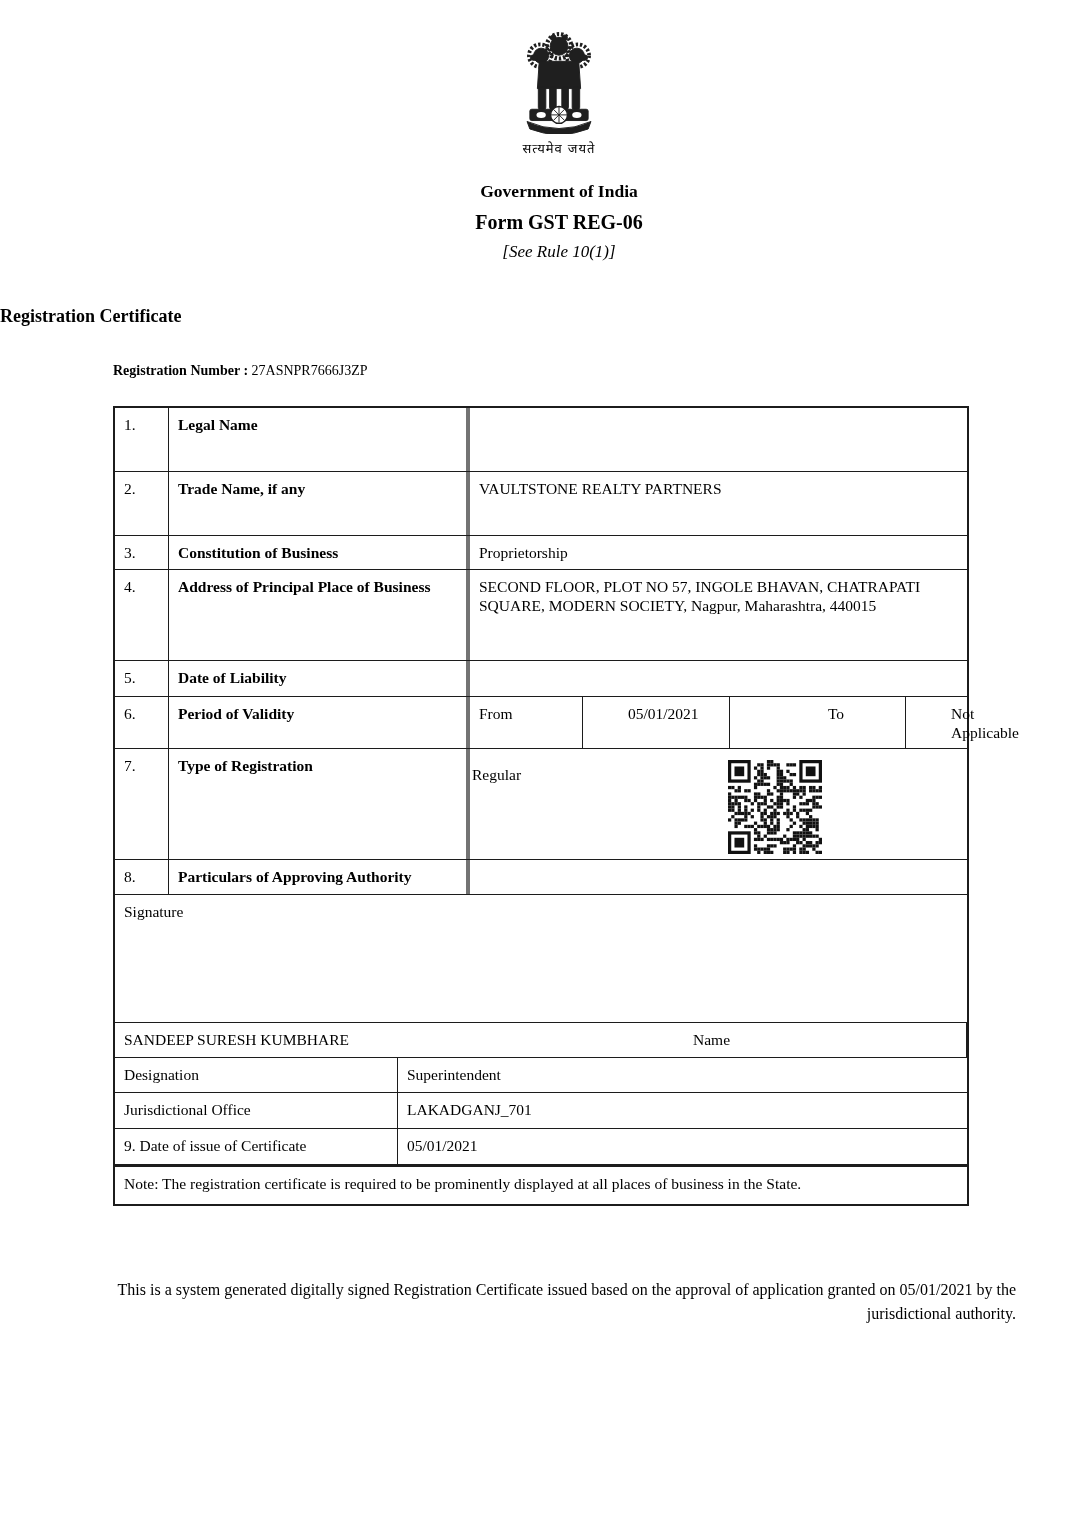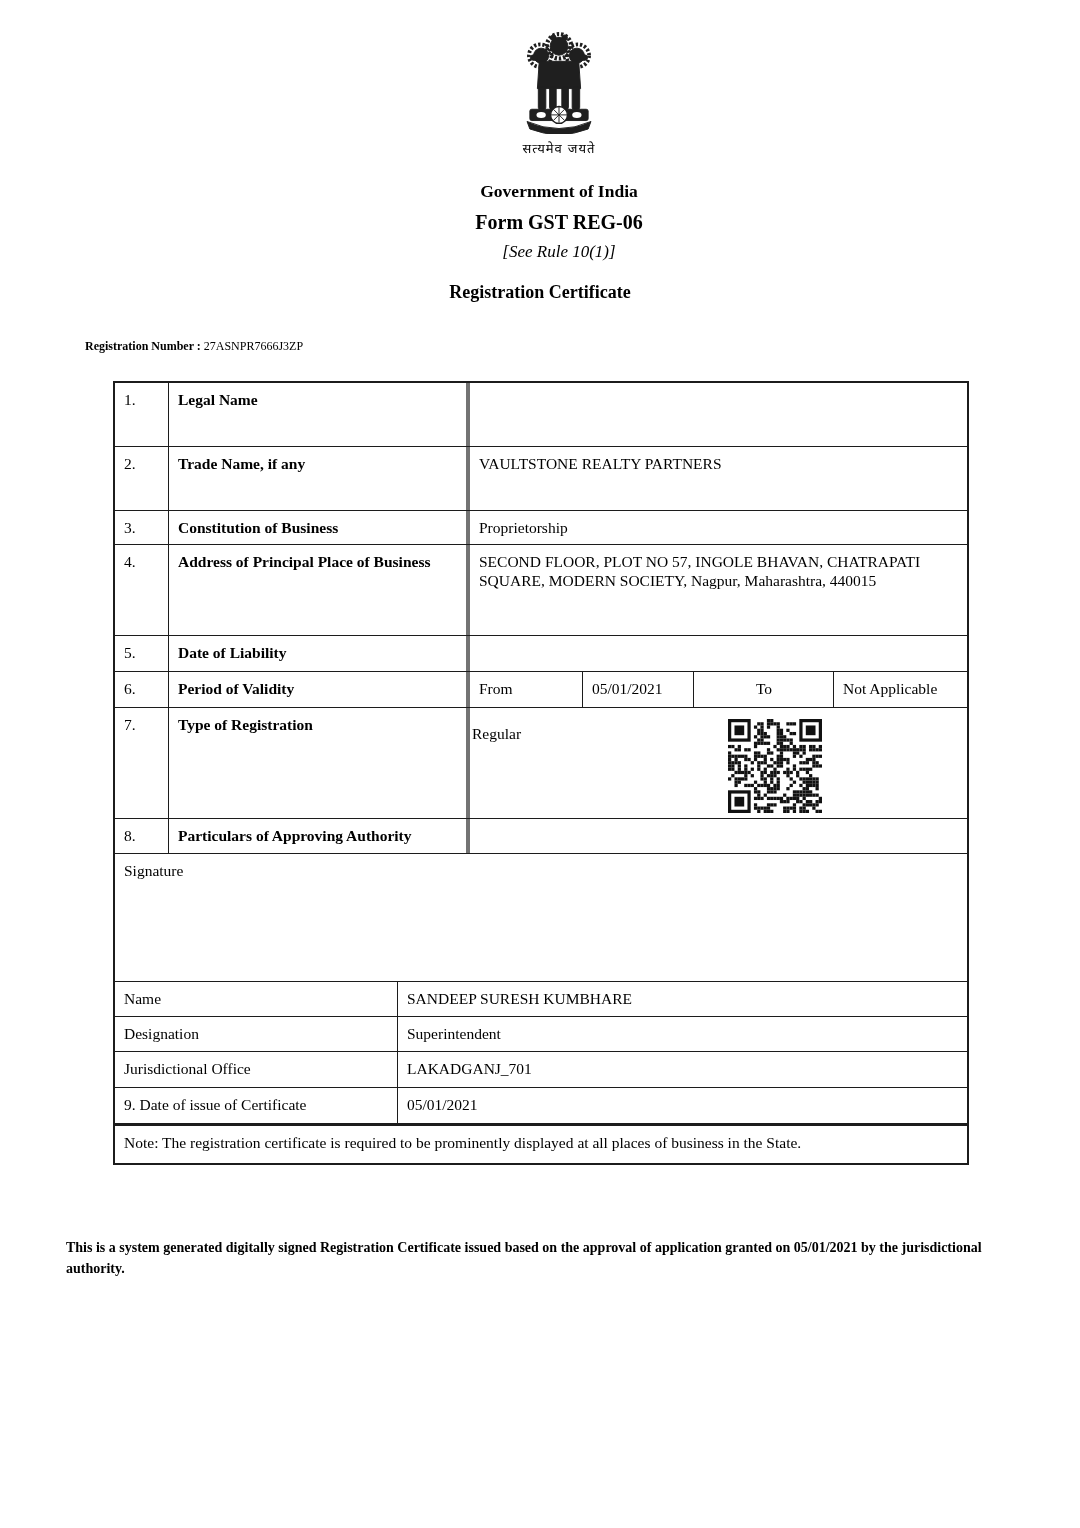--- a/index.html
+++ b/index.html
@@ -8,56 +8,56 @@
     width:1080px; height:1528px; background:#ffffff; color:#000;
     font-family:"Liberation Serif", serif;
     position:relative; overflow:hidden;
   }
   .header { text-align:center; padding-top:30px;padding-left:38px; }
   .emblem-wrap { display:inline-block; }
   .motto { font-size:13px; margin-top:1px; letter-spacing:1px; font-family:"DejaVu Sans", sans-serif; }
   .gov-title { font-size:17.5px; font-weight:bold; margin-top:24px; }
   .form-title { font-size:20px; font-weight:bold; margin-top:9px; }
   .rule-ref { font-size:17px; font-style:italic; margin-top:8px; }
-  .cert-title { font-size:18px; font-weight:bold; margin-top:20px; text-align:center; }
-
-  .reg-line { margin:36px 0 0 85px; font-size:12px; }
+  .cert-title { font-size:18px; font-weight:bold; margin-top:44px; }
+
+  .reg-line { margin:36px 0 0 113px; font-size:14px; }
   .reg-line .lbl { font-weight:bold; }
 
   .gst-table {
     margin:27px 0 0 113px; width:856px;
     border:2px solid #1c1c1c; font-size:15.5px; line-height:1.25;
   }
   .trow { display:flex; border-bottom:1px solid #1c1c1c; }
   .trow:last-child { border-bottom:none; }
   .c { padding:7px 8px 5px 9px; }
   .c-num   { width:54px;  border-right:1px solid #1c1c1c; flex:none; }
   .c-label { width:301px; border-right:4px solid #737373; flex:none; font-weight:bold;font-family:Liberation Serif, serif; }
   .c-value { flex:1; min-width:0; }
   .h64 { min-height:64px; } .h34 { min-height:34px; } .h91 { min-height:91px; }
   .h36 { min-height:36px; } .h111{ min-height:111px;} .h35 { min-height:35px; }
   .h128{ min-height:128px;} .h39 { min-height:39px; }
 
-  .validity { display:flex; padding:0; }
+  .validity { display:flex; padding:0;gap:36px; }
   .validity > div { padding:7px 8px 5px 9px; border-right:1px solid #1c1c1c; }
   .v-from { width:113px; flex:none; }
   .v-fromdate { width:111px; flex:none; }
   .v-to { width:140px; flex:none;text-align:center; }
   .v-na { flex:1; border-right:none !important; }
 
   .reg-type-cell { position:relative; padding:0; }
   .reg-type-text { position:absolute; left:2px; top:16px; }
   .qr { position:absolute; left:258px; top:11px; width:94px; height:94px; }
 
   .officer-label { width:283px; flex:none; border-right:1px solid #1c1c1c; }
   .note-row { border-top:2px solid #1c1c1c; }
 
   .footer {
     margin:72px 0 0 66px; width:950px;
-    font-weight:bold; font-size:14px; line-height:1.5;
+    font-weight:normal; font-size:16px; line-height:1.5;text-align:right;
   }
 </style>
 </head>
 <body>
 
 <div class="header">
   <div class="emblem-wrap">
     <svg width="94" height="104" viewBox="0 0 100 110" aria-hidden="true">
       <g fill="#1f1f1f" stroke="#1f1f1f">
 
@@ -497,22 +497,22 @@
   <div class="trow h35">
     <div class="c c-num">8.</div>
     <div class="c c-label">Particulars of Approving Authority</div>
   </div>
 
   <div class="trow h128">
     <div class="c c-value">Signature</div>
   </div>
 
   <div class="trow h35">
+    <div class="c c-value">SANDEEP SURESH KUMBHARE</div>
     <div class="c officer-label">Name</div>
-    <div class="c c-value">SANDEEP SURESH KUMBHARE</div>
   </div>
 
   <div class="trow h35">
     <div class="c officer-label">Designation</div>
     <div class="c c-value">Superintendent</div>
   </div>
 
   <div class="trow h36">
     <div class="c officer-label">Jurisdictional Office</div>
     <div class="c c-value">LAKADGANJ_701</div>

